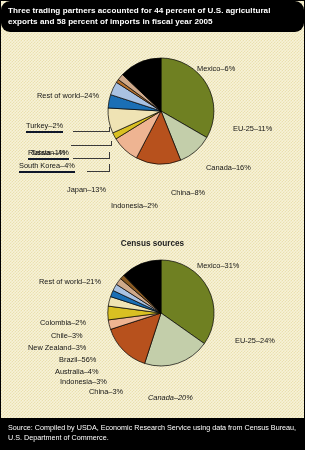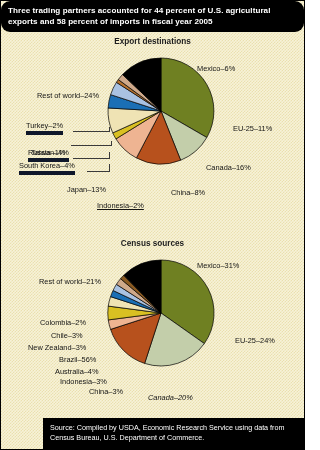--- a/index.html
+++ b/index.html
@@ -42,21 +42,20 @@
     font-size: 8.1px; font-weight: bold;
     line-height: 11.3px;
     letter-spacing: .05px;
     border-radius: 9px;
   }
   #source-banner {
     bottom: 0; height: 31px;
     padding: 5px 4px 0 7px;
     font-size: 7.2px;
     line-height: 10px;
-    margin-left: 42px;
   }
   .chart-title {
     position: absolute;
     width: 100%;
     text-align: center;
     font-size: 8.2px;
     font-weight: bold;
     color: #1c1c1c;
   }
   #export-title { top: 36px; }
@@ -67,41 +66,40 @@
   #import-pie { left: 106px; top: 258px; width: 108px; height: 108px; }
   .pie-wrap svg { display: block; overflow: visible; }
 
   .lbl {
     position: absolute;
     font-size: 7.4px;
     color: #141414;
     white-space: nowrap;
     line-height: 8px;
   }
-  .lbl.u { border-bottom: 4px solid #0f172a; padding-bottom: .5px; }
+  .lbl.u { border-bottom: 2px solid #0f172a; padding-bottom: .5px; }
   .leader {
     position: absolute;
     border-top: 1px solid #3a3a3a;
     height: 0;
   }
   .leader-v {
     position: absolute;
     border-left: 1px solid #3a3a3a;
     width: 0;
   }
 </style>
 </head>
 <body>
 
 <div id="fig">
   <div id="texture"></div>
 
   <div class="banner" id="title-banner">Three trading partners accounted for 44 percent of U.S. agricultural exports and 58 percent of imports in fiscal year 2005</div>
 
-  <div class="chart-title" id="export-title">Export destinations</div>
 
   <div class="pie-wrap" id="export-pie">
     <svg width="108" height="108" viewBox="0 0 108 108">
       <g transform="translate(54,54)">
 
         <path d="M0 0 L0 -53 A53 53 0 0 1 45.80 26.50 Z" fill="#6f8022" stroke="#000" stroke-width="0.7"></path>
         <path d="M0 0 L45.80 26.50 A53 53 0 0 1 19.65 49.23 Z" fill="#c3ceaa" stroke="#000" stroke-width="0.7"></path>
         <path d="M0 0 L19.65 49.23 A53 53 0 0 1 -24.59 46.95 Z" fill="#b7511d" stroke="#000" stroke-width="0.7"></path>
         <path d="M0 0 L-24.59 46.95 A53 53 0 0 1 -45.07 27.90 Z" fill="#eeb492" stroke="#000" stroke-width="0.7"></path>
         <path d="M0 0 L-45.07 27.90 A53 53 0 0 1 -48.22 21.89 Z" fill="#d9c022" stroke="#000" stroke-width="0.7"></path>
@@ -112,21 +110,21 @@
         <path d="M0 0 L-42.67 -31.45 A53 53 0 0 1 -38.45 -36.48 Z" fill="#cfa98a" stroke="#000" stroke-width="0.7"></path>
         <path d="M0 0 L-38.45 -36.48 A53 53 0 0 1 0 -53 Z" fill="#000000" stroke="#000" stroke-width="0.7"></path>
       </g>
     </svg>
   </div>
 
   <div class="lbl" style="left:196px; top:64px;">Mexico–6%</div>
   <div class="lbl" style="left:232px; top:124px;">EU-25–11%</div>
   <div class="lbl" style="left:205px; top:163px;">Canada–16%</div>
   <div class="lbl" style="left:170px; top:188px;">China–8%</div>
-  <div class="lbl" style="left:96px; top:201px;text-decoration:underline;">Indonesia–2%</div>
+  <div class="lbl" style="left:110px; top:201px;">Indonesia–2%</div>
   <div class="lbl" style="left:66px; top:185px;">Japan–13%</div>
   <div class="lbl" style="left:36px; top:75px;margin-top:16px;">Rest of world–24%</div>
 
   <div class="lbl u" style="left:25px; top:121px;">Turkey–2%</div>
   <div class="leader" style="left:72px; top:130px; width:36px;"></div>
   <div class="leader-v" style="left:108px; top:126px; height:5px;"></div>
 
   <div class="lbl u" style="left:27px; top:148px;text-align:center;">Russia–1%</div>
   <div class="leader" style="left:70px; top:144px; width:40px;"></div>
   <div class="leader-v" style="left:110px; top:140px; height:5px;"></div>

